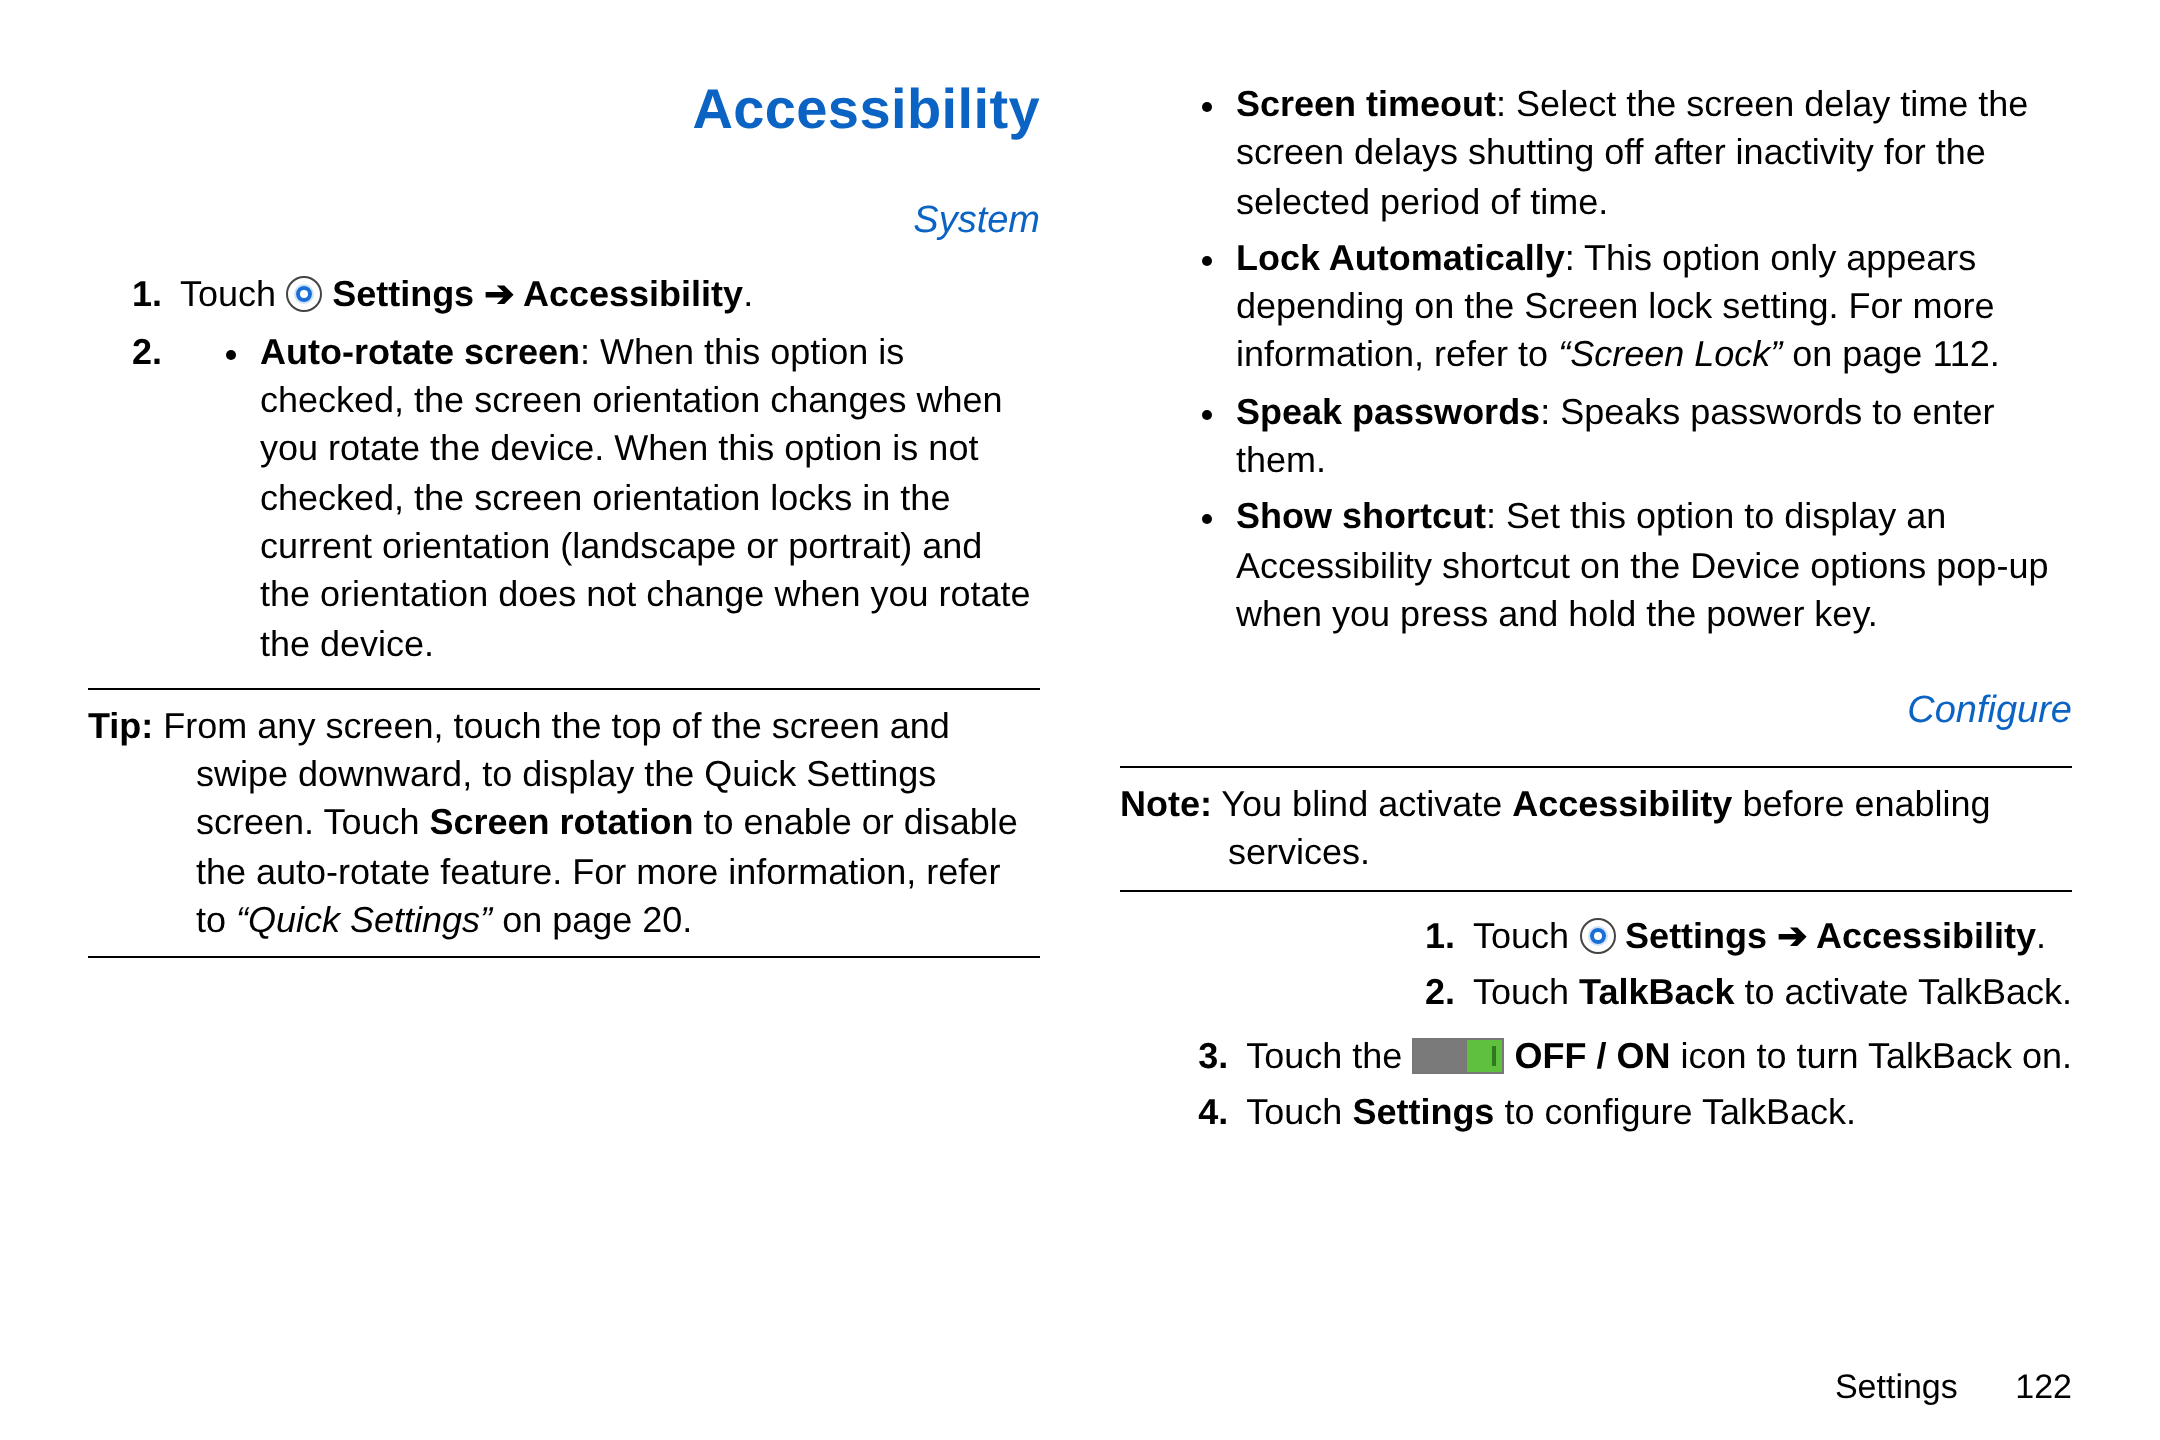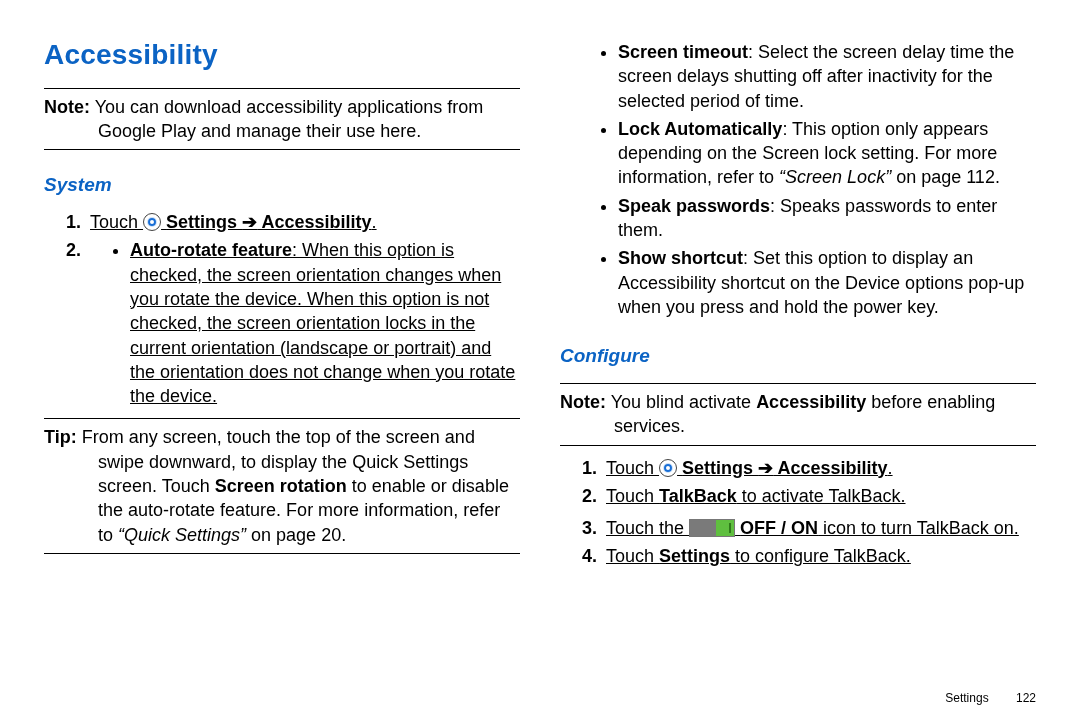--- a/index.html
+++ b/index.html
@@ -13,50 +13,51 @@
     color: #000;
     background: #fff;
     display: flex;
     padding: 36px 44px 12px 44px;
     position: relative;
   }
   .col {
     flex: 1 1 50%;
     display: flex;
     flex-direction: column;
+    align-items: flex-end;
   }
   .col-left { padding-right: 20px; }
   .col-right { padding-left: 20px; }
 
   h1.main-heading {
     margin: 0 0 8px 0;
     font-family: Arial, Helvetica, sans-serif;
     font-weight: 900;
     font-style: normal;
     font-size: 28px;
     color: #0b63c4;
     letter-spacing: 0.2px;
   }
   h2.sub-heading {
     margin: 16px 0 8px 0;
-    font-weight: 700;
+    font-weight: 400;
     font-style: italic;
     font-size: 19px;
     color: #0b63c4;
   }
   .intro { padding-left: 18px; }
   .rule-box {
     border-top: 1px solid #000;
     border-bottom: 1px solid #000;
     padding: 6px 0;
     margin: 6px 0;
   }
   .hang { padding-left: 54px; text-indent: -54px; }
   .hang .lead { font-weight: 700; }
-  ol.steps { margin: 4px 0 0 0; padding-left: 42px; text-decoration: underline; }
+  ol.steps { margin: 4px 0 0 0; padding-left: 42px; }
   ol.steps > li { margin-bottom: 4px; padding-left: 4px; }
   ol.steps > li::marker { font-weight: 700; }
   ul.bullets { margin: 4px 0; padding-left: 40px; }
   ul.bullets > li { margin-bottom: 4px; list-style: disc; }
   .bold { font-weight: 700; margin-top: 12px; }
   .ital-q { font-style: italic; }
   .gear-icon {
     display: inline-block;
     width: 18px; height: 18px;
     vertical-align: -3px;
@@ -86,49 +87,44 @@
     content: "";
     position: absolute;
     right: 3px; top: 3px;
     width: 2px; height: 10px;
     background: #2f7a1a;
   }
   .footer {
     position: absolute;
     right: 44px;
     bottom: 14px;
-    font-size: 12px;
+    font-size: 17px;
   }
   .footer .pgnum { margin-left: 24px; }
 </style>
 </head>
 <body>
 
 <div class="col col-left">
   <h1 class="main-heading">Accessibility</h1>
 
 
-  <div class="rule-box">
-    <div class="hang">
-      <span class="lead">Note:</span><span> You can download accessibility applications from Google Play and manage their use here.</span>
-    </div>
-  </div>
 
   <h2 class="sub-heading">System</h2>
 
   <ol class="steps">
     <li>
       <span>Touch </span>
       <span class="gear-icon"></span>
       <span class="bold"> Settings </span><span class="bold arrow">➔</span><span class="bold"> Accessibility</span><span>.</span>
     </li>
     <li>
       <ul class="bullets">
         <li>
-          <span class="bold">Auto-rotate feature</span><span>: When this option is checked, the screen orientation changes when you rotate the device. When this option is not checked, the screen orientation locks in the current orientation (landscape or portrait) and the orientation does not change when you rotate the device.</span>
+          <span class="bold">Auto-rotate screen</span><span>: When this option is checked, the screen orientation changes when you rotate the device. When this option is not checked, the screen orientation locks in the current orientation (landscape or portrait) and the orientation does not change when you rotate the device.</span>
         </li>
       </ul>
     </li>
   </ol>
 
   <div class="rule-box">
     <div class="hang">
       <span class="lead">Tip:</span><span> From any screen, touch the top of the screen and swipe downward, to display the Quick Settings screen. Touch </span><span class="bold">Screen rotation</span><span> to enable or disable the auto-rotate feature. For more information, refer to </span><span class="ital-q">“Quick Settings”</span><span> on page 20.</span>
     </div>
   </div>

